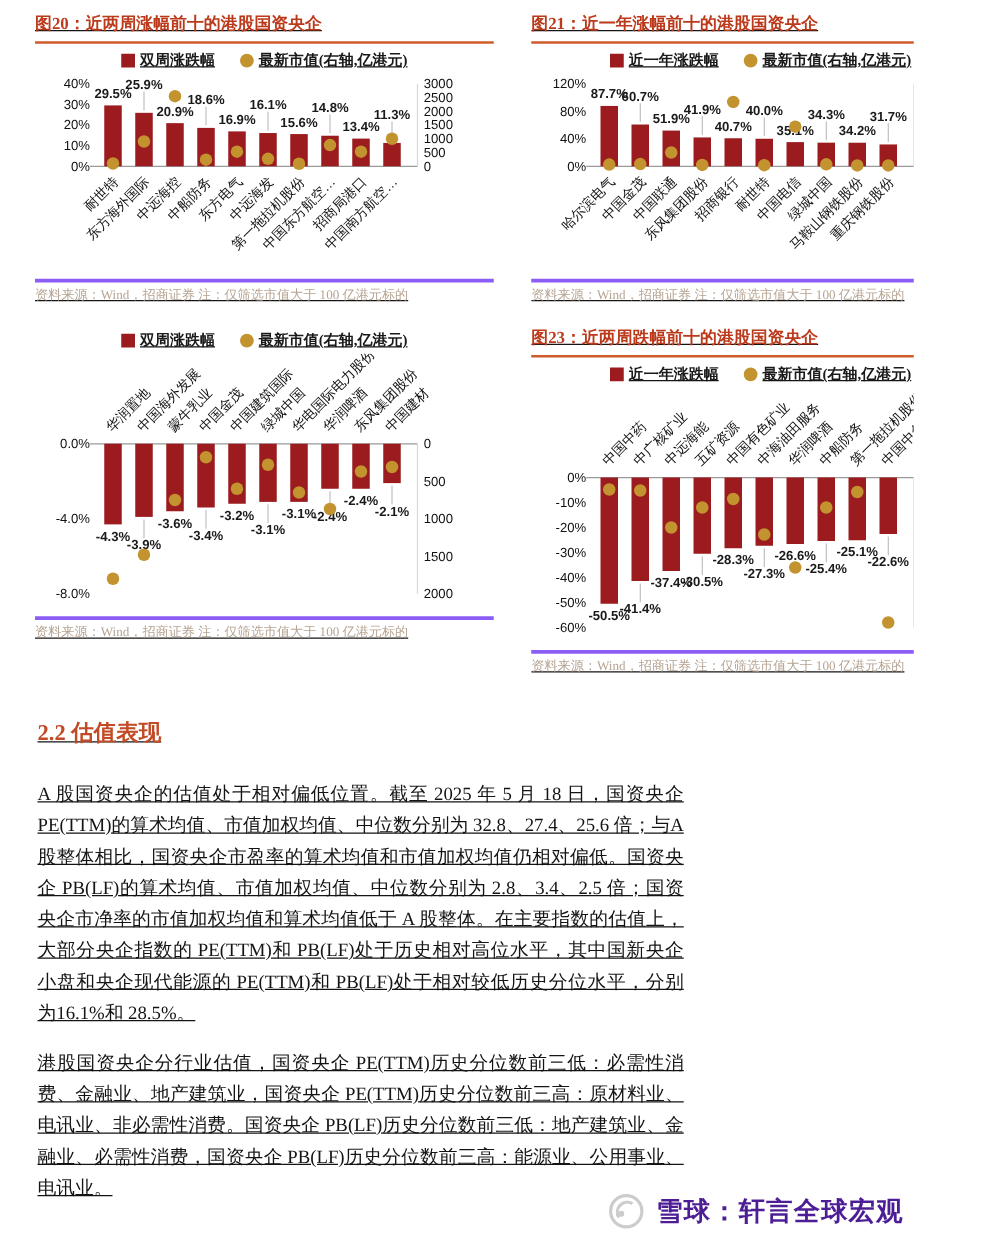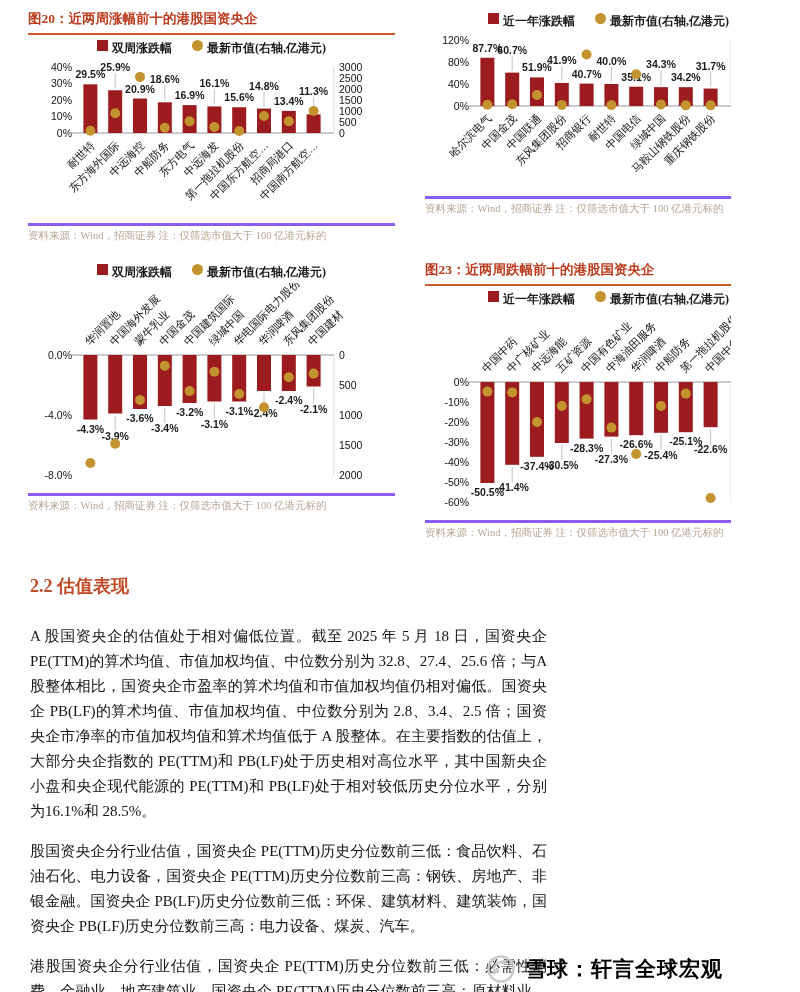--- a/index.html
+++ b/index.html
@@ -3,20 +3,21 @@
 <meta charset="utf-8">
 <style>
   html,body{margin:0;padding:0;background:#ffffff;}
   .page{
     position:relative;
     width:731px;height:992px;
     background:#ffffff;
     overflow:hidden;
     font-family:"Liberation Sans", sans-serif;
     color:#141414;
+    text-decoration:underline;
   }
   .charts-grid{
     display:grid;
     grid-template-columns:367px 367px;
     column-gap:30px;
     row-gap:16px;
     margin:8px 0 0 28px;
   }
   .chart-panel{width:367px;}
   .chart-title{
@@ -34,21 +35,21 @@
     display:flex;
     justify-content:center;
     align-items:center;
     gap:20px;
     margin-top:5px;
     font-size:12px;
     font-weight:700;
     color:#1a1a1a;
     font-family:"Liberation Serif", serif;
   }
-  .legend-item{display:flex;align-items:flex-start;gap:4px;}
+  .legend-item{display:flex;align-items:center;gap:4px;}
   .legend-swatch{display:inline-block;width:11px;height:11px;}
   .legend-swatch.sw-bar{background:#9b1b1e;}
   .legend-swatch.sw-dot{background:#c2932e;border-radius:50%;}
   .chart-canvas{display:block;margin-top:2px;}
   .chart-source{
     margin-top:2px;
     border-top:3px solid #8b5cf6;
     padding-top:3px;
     font-size:10.5px;
     color:#b6a492;
@@ -74,21 +75,21 @@
     text-align:justify;
     color:#141414;
     font-family:"Liberation Serif", serif;
   }
   .watermark{
     position:absolute;
     right:8px;bottom:8px;
     display:flex;
     align-items:center;
     gap:9px;
-    color:#000000;
+    color:#4c1d95;
     font-size:21px;
     font-weight:700;
     font-family:"Liberation Serif", serif;
     letter-spacing:1px;
   }
 </style>
 </head>
 <body>
 
 <div class="page">
@@ -166,20 +167,21 @@
             <circle cx="211.20000000000002" cy="72.02" r="5" fill="#c2932e"></circle>
             <circle cx="236" cy="57.06" r="5" fill="#c2932e"></circle>
             <circle cx="260.8" cy="62.34" r="5" fill="#c2932e"></circle>
             <circle cx="285.6" cy="52" r="5" fill="#c2932e"></circle>
           </svg>
         </div>
       <div class="chart-source">资料来源：Wind，招商证券 注：仅筛选市值大于 100 亿港元标的</div>
     </section>
 
     <section class="chart-panel">
+      <h3 class="chart-title">图21：近一年涨幅前十的港股国资央企</h3>
       <div class="chart-legend">
         <span class="legend-item">
           <span class="legend-swatch sw-bar"></span>
           <span class="legend-label-bar">近一年涨跌幅</span>
         </span>
         <span class="legend-item">
           <span class="legend-swatch sw-dot"></span>
           <span class="legend-label-dot">最新市值(右轴,亿港元)</span>
         </span>
       </div>
@@ -392,21 +394,20 @@
             <circle cx="285.6" cy="188" r="5" fill="#c2932e"></circle>
           </svg>
         </div>
       <div class="chart-source">资料来源：Wind，招商证券 注：仅筛选市值大于 100 亿港元标的</div>
     </section>
   </div>
 
   <section class="text-section">
     <h2 class="section-heading">2.2 估值表现</h2>
     <p>A 股国资央企的估值处于相对偏低位置。截至 2025 年 5 月 18 日，国资央企PE(TTM)的算术均值、市值加权均值、中位数分别为 32.8、27.4、25.6 倍；与A 股整体相比，国资央企市盈率的算术均值和市值加权均值仍相对偏低。国资央企 PB(LF)的算术均值、市值加权均值、中位数分别为 2.8、3.4、2.5 倍；国资央企市净率的市值加权均值和算术均值低于 A 股整体。在主要指数的估值上，大部分央企指数的 PE(TTM)和 PB(LF)处于历史相对高位水平，其中国新央企小盘和央企现代能源的 PE(TTM)和 PB(LF)处于相对较低历史分位水平，分别为16.1%和 28.5%。</p>
-    <p>股国资央企分行业估值，国资央企 PE(TTM)历史分位数前三低：食品饮料、石油石化、电力设备，国资央企 PE(TTM)历史分位数前三高：钢铁、房地产、非银金融。国资央企 PB(LF)历史分位数前三低：环保、建筑材料、建筑装饰，国资央企 PB(LF)历史分位数前三高：电力设备、煤炭、汽车。</p>
     <p>港股国资央企分行业估值，国资央企 PE(TTM)历史分位数前三低：必需性消费、金融业、地产建筑业，国资央企 PE(TTM)历史分位数前三高：原材料业、电讯业、非必需性消费。国资央企 PB(LF)历史分位数前三低：地产建筑业、金融业、必需性消费，国资央企 PB(LF)历史分位数前三高：能源业、公用事业、电讯业。</p>
   </section>
 
   <div class="watermark">
     <svg width="30" height="30" viewBox="0 0 30 30">
       <circle cx="15" cy="15" r="12.5" fill="none" stroke="#cccccc" stroke-width="2.5"></circle>
       <path d="M9,20 A8,8 0 0 1 20,9" fill="none" stroke="#cccccc" stroke-width="2.5"></path>
       <circle cx="11" cy="17" r="2.4" fill="#cccccc"></circle>
     </svg>
     <span>雪球：轩言全球宏观</span>

